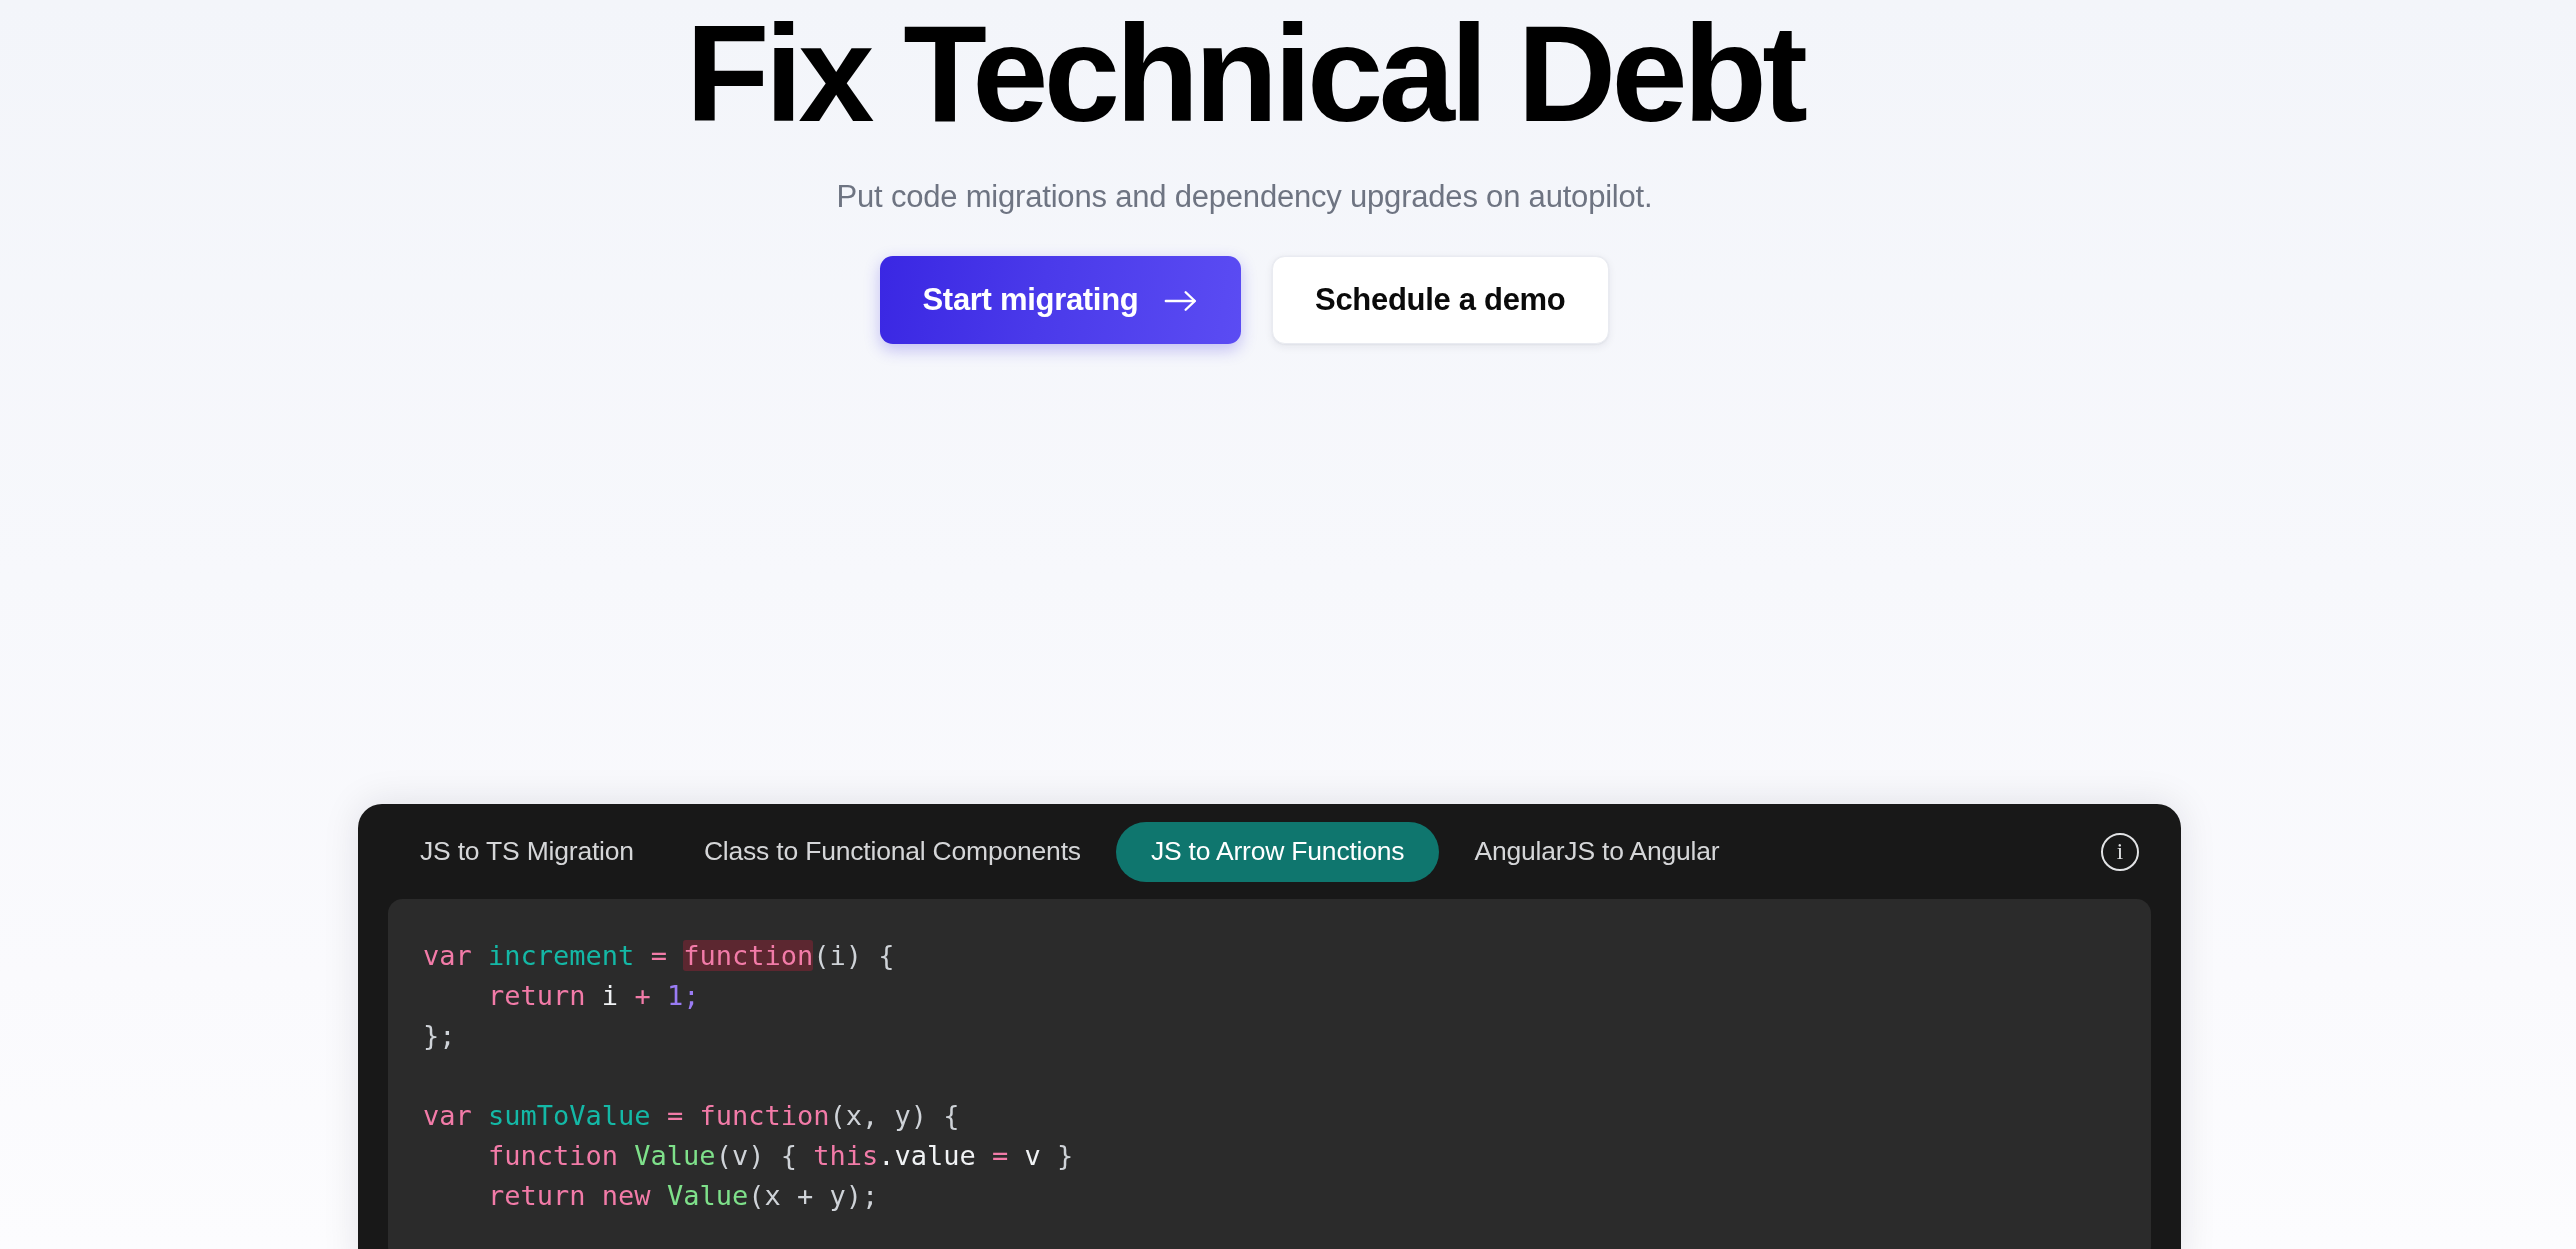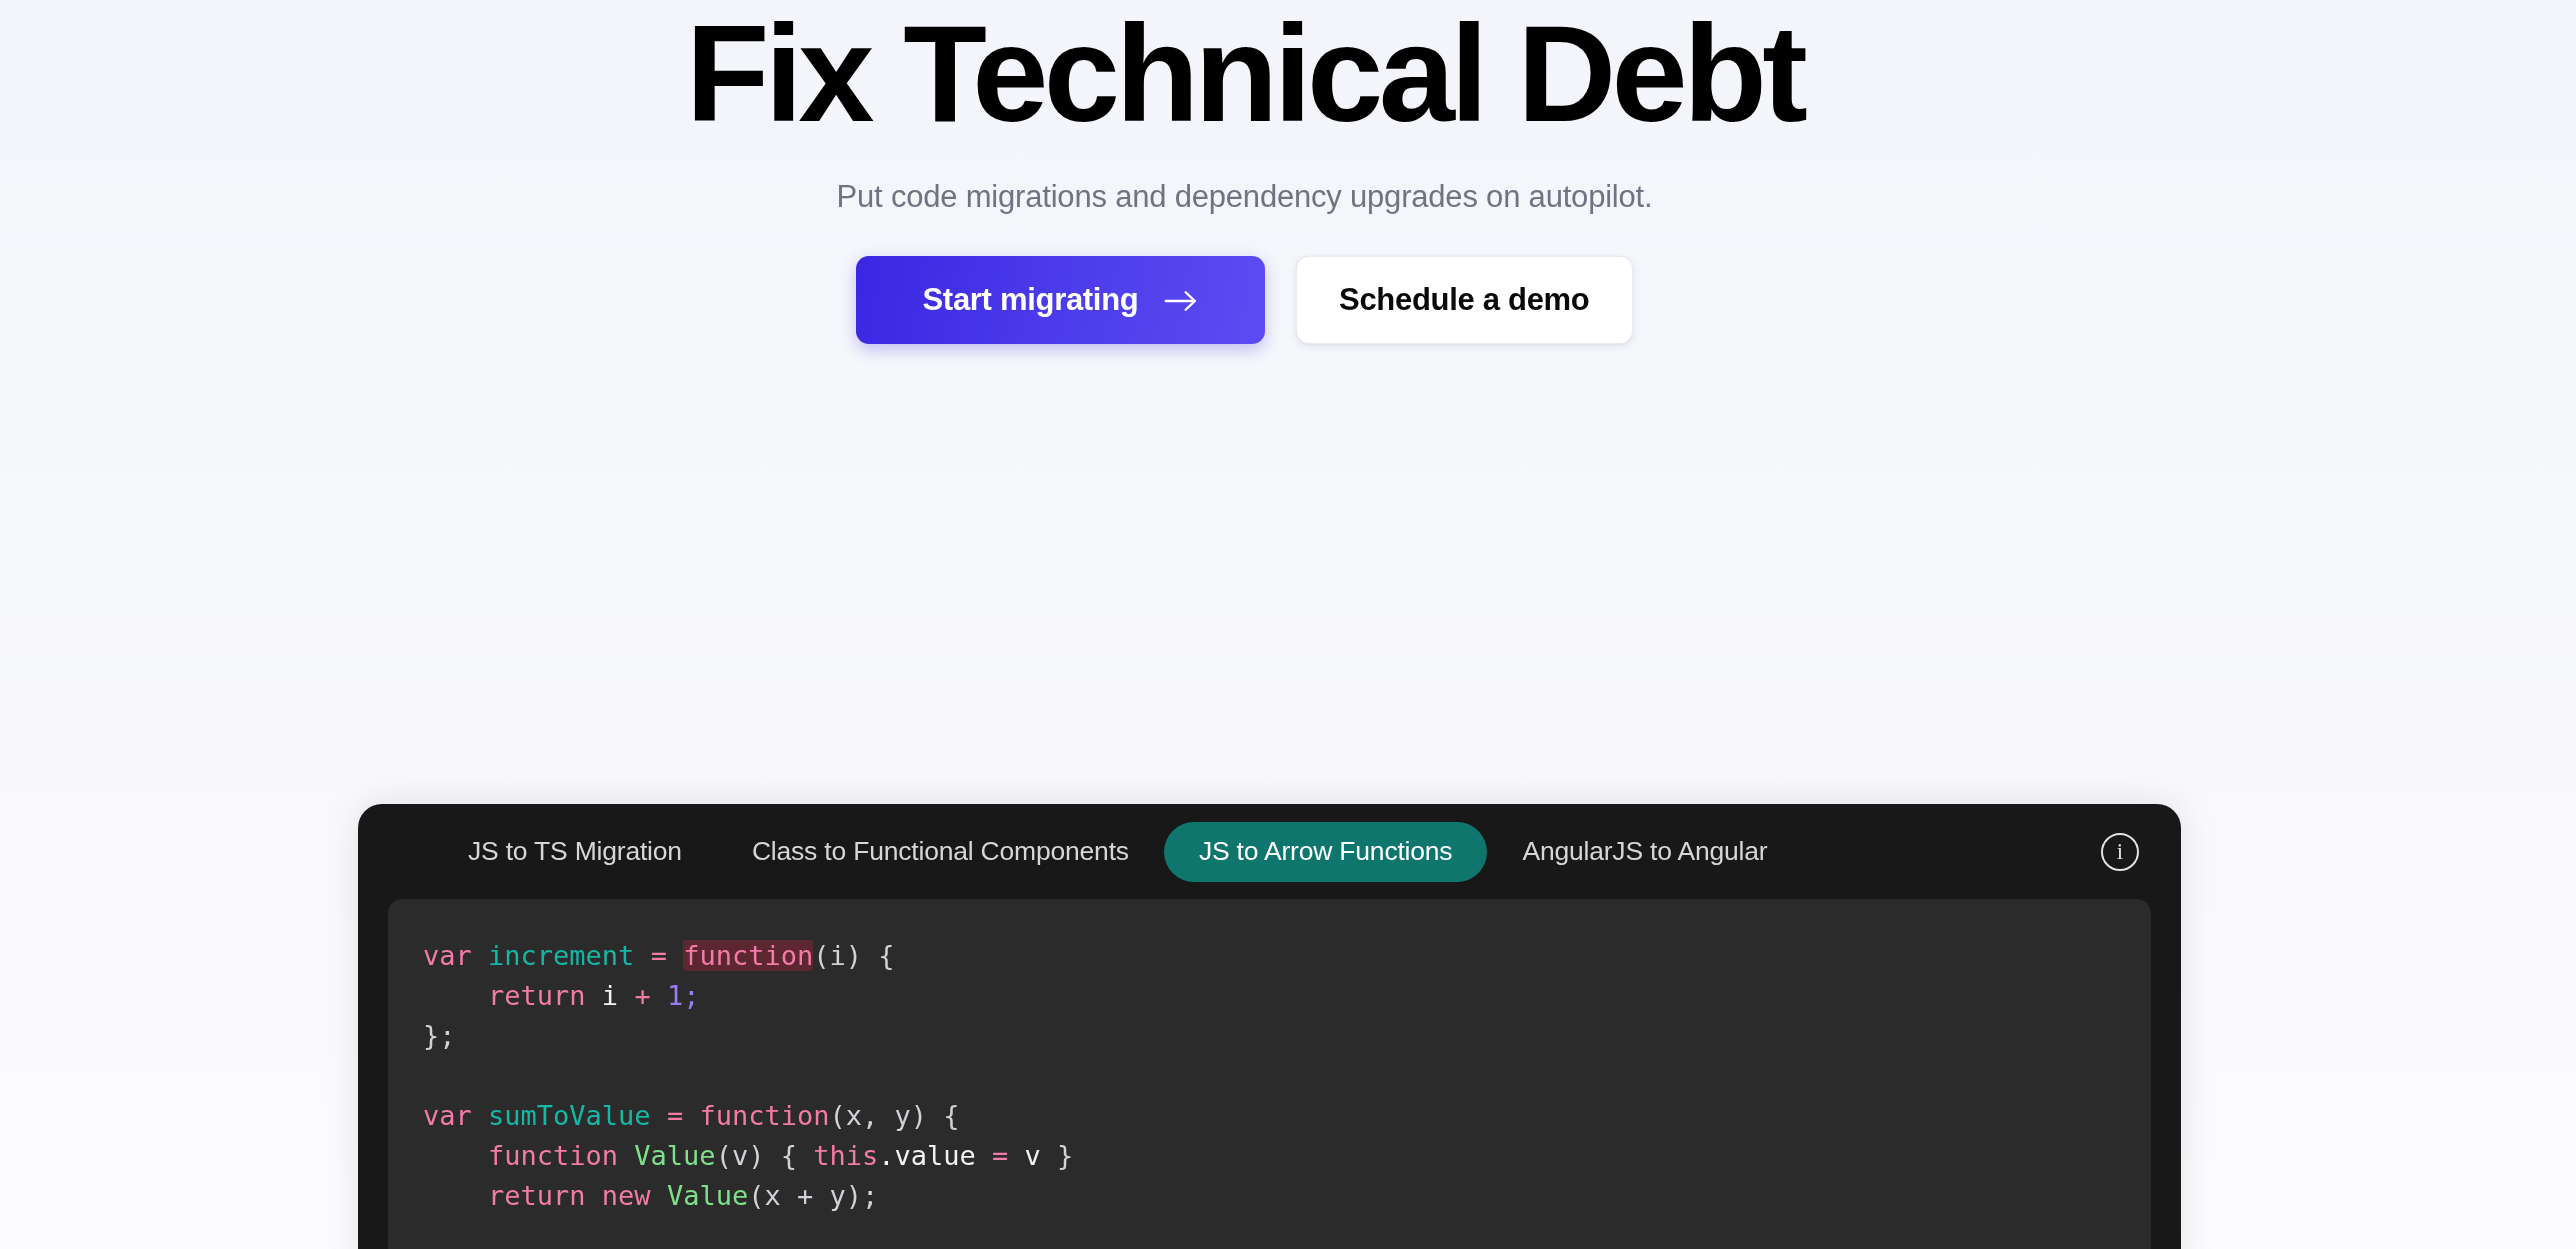--- a/index.html
+++ b/index.html
@@ -87,21 +87,21 @@
     font-size: 31px;
     font-weight: 700;
     letter-spacing: -0.3px;
     border-radius: 12.8px;
     cursor: pointer;
     border: none;
     font-family: "Liberation Sans", sans-serif;
   }
 
   .btn-primary {
-    padding: 0 66px;
+    padding: 0 42px;
     gap: 25.6px;
     color: #ffffff;
     background: linear-gradient(100deg, #3a27e3 0%, #4a3aea 45%, #5b4cf3 100%);
     box-shadow: 0 5.5px 16.4px rgba(60, 45, 225, 0.28);
   }
 
   .btn-primary .arrow-icon {
     display: inline-flex;
     align-items: center;
     margin-top: 1.8px;
@@ -128,21 +128,20 @@
     box-shadow: 0 -1.8px 37px rgba(20, 22, 40, 0.10);
     overflow: hidden;
   }
 
   .tabbar {
     display: flex;
     align-items: center;
     height: 95px;
     padding: 0 42px 0 27px;
     gap: 0;
-    margin-left: 48px;
   }
 
   .tab {
     display: inline-flex;
     align-items: center;
     justify-content: center;
     height: 60px;
     padding: 0 35px;
     border-radius: 30px;
     font-size: 26.5px;

